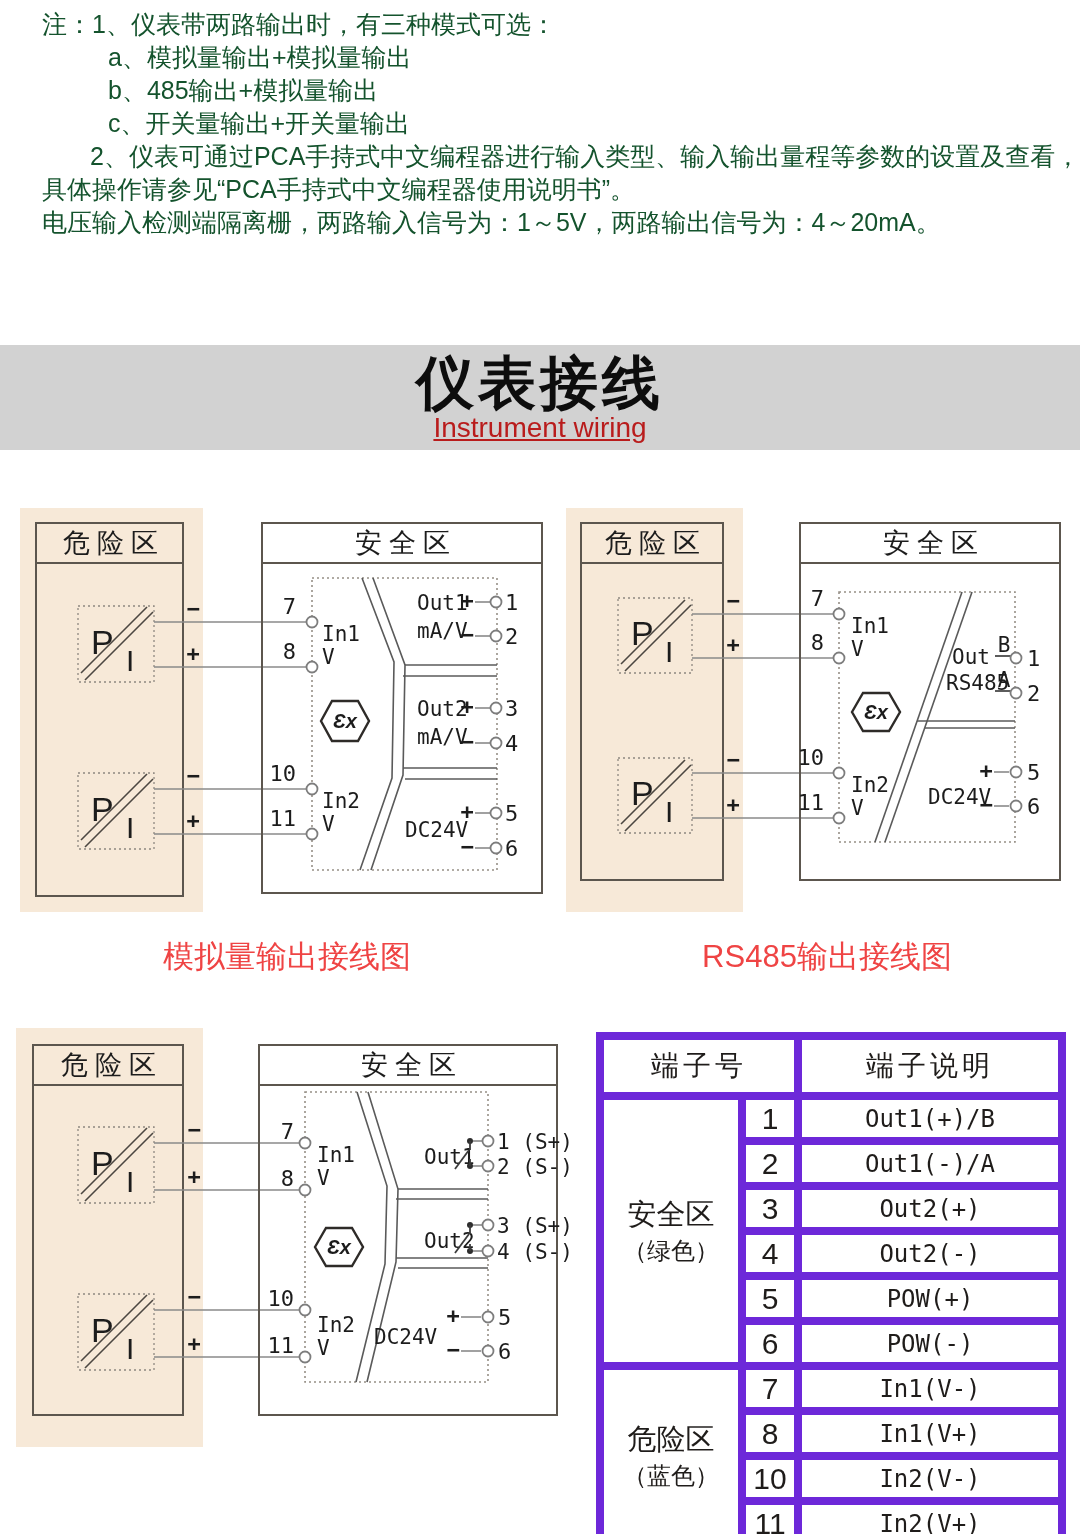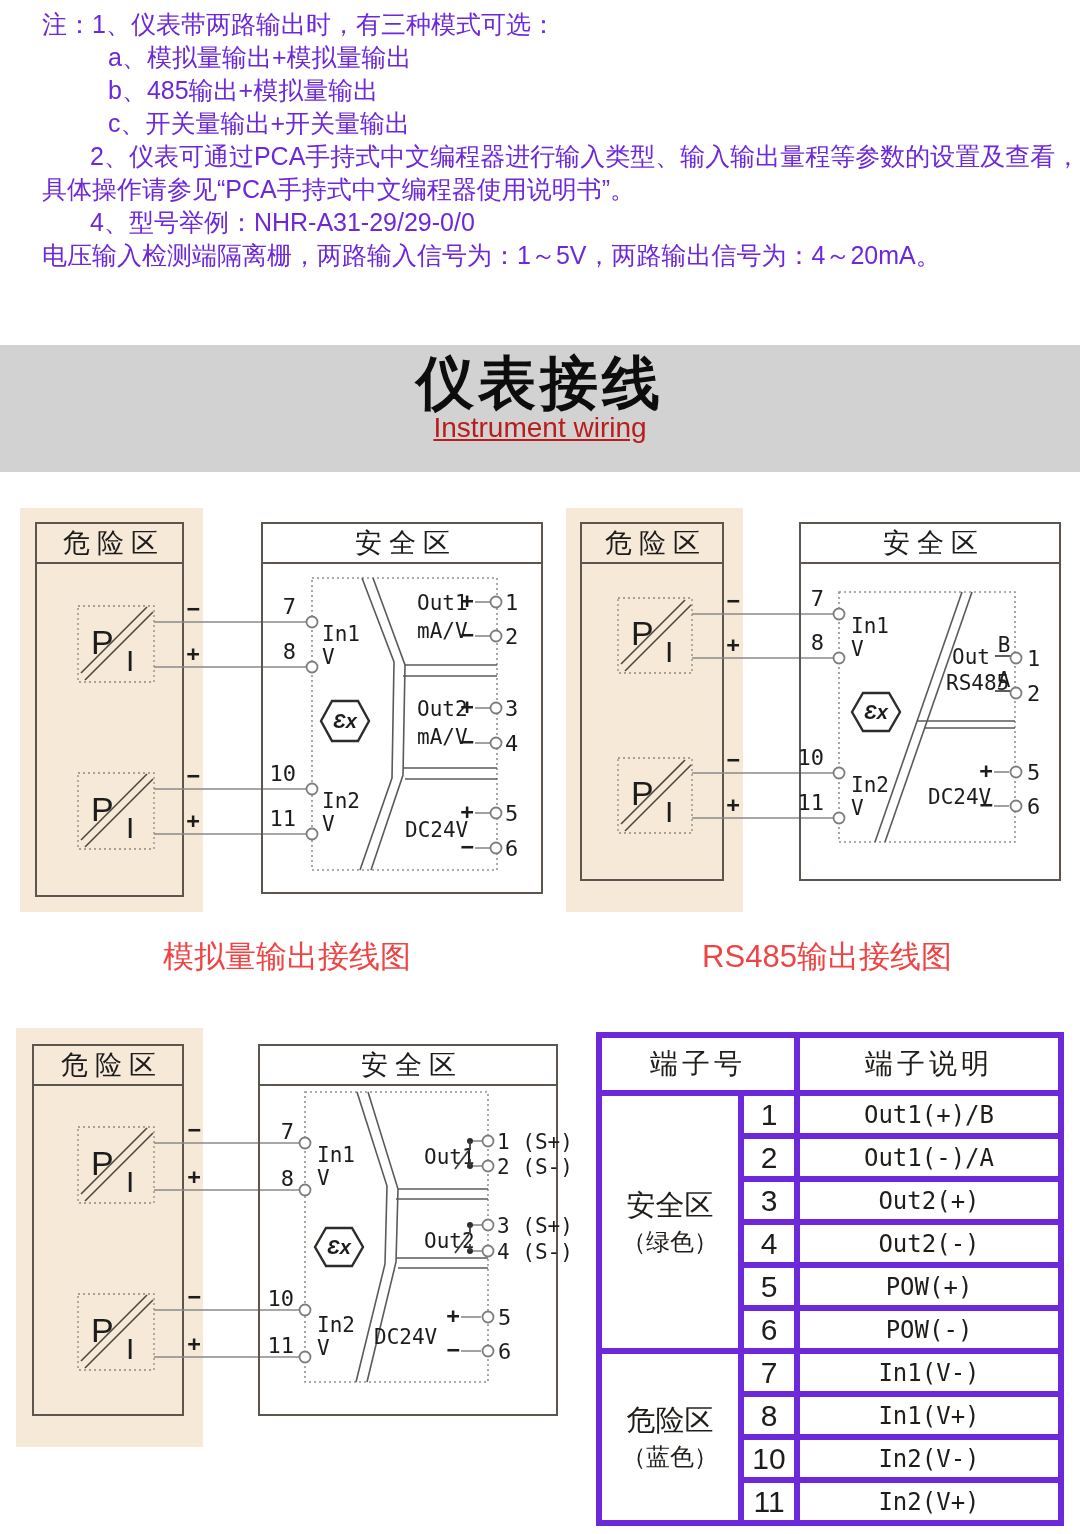--- a/index.html
+++ b/index.html
@@ -9,27 +9,27 @@
     --wire:#8a8a8a;
     --barrier:#5a5a5a;
     --ink:#1f1c1a;
   }
   html,body{margin:0;padding:0;}
   body{
     width:1080px;height:1534px;position:relative;background:#ffffff;
     font-family:"Liberation Sans",sans-serif;color:var(--ink);overflow:hidden;
   }
   
-  .notes{position:absolute;left:0;top:8px;width:976px;font-size:25px;line-height:33px;color:#6d28d9;}
+  .notes{position:absolute;left:0;top:8px;width:976px;font-size:25px;line-height:33px;color:#14532d;}
   .nl{white-space:nowrap;}
   .i0{padding-left:42px;}
   .i1{padding-left:108px;}
   .i2{padding-left:90px;}
   
-  .banner{position:absolute;left:0;top:345px;width:1080px;height:127px;background:var(--banner);text-align:center;}
+  .banner{position:absolute;left:0;top:345px;width:1080px;height:105px;background:var(--banner);text-align:center;}
   .banner-title{margin-top:6px;font-size:58px;font-weight:bold;color:#0d0d0d;letter-spacing:4px;line-height:64px;}
   .banner-subtitle{font-size:28px;color:#b91c1c;line-height:26px;text-decoration:underline;}
   
   .caption{position:absolute;width:400px;text-align:center;font-size:31px;color:#ef4444;}
   
   svg{position:absolute;overflow:visible;}
   .panel{fill:var(--beige);}
   .box{fill:none;stroke:var(--line);stroke-width:2px;}
   .hdr{stroke:var(--line);stroke-width:2px;}
   .dotted{fill:none;stroke:#979087;stroke-width:1.6px;stroke-dasharray:2 3;}
@@ -47,39 +47,38 @@
   text.m{font-family:"DejaVu Sans Mono",monospace;font-size:21px;}
   text.num{font-family:"DejaVu Sans Mono",monospace;font-size:22px;}
   text.pm{font-family:"DejaVu Sans Mono",monospace;font-size:22px;font-weight:bold;}
   text.pp{font-size:34px;}
   text.pi{font-size:30px;}
   text.ex{font-size:20px;font-style:italic;font-weight:bold;}
   .mid{text-anchor:middle;}
   .end{text-anchor:end;}
   
   .tbl{position:absolute;left:596px;top:1032px;border-collapse:collapse;table-layout:fixed;background:#fff;}
-  .tbl th,.tbl td{border:6px solid #6d28d9;padding:0;text-align:center;vertical-align:middle;font-weight:normal;}
+  .tbl th,.tbl td{border:8px solid #6d28d9;padding:0;text-align:center;vertical-align:middle;font-weight:normal;}
   .tbl th{height:52px;font-size:28px;letter-spacing:4px;}
   .tbl td{height:37px;}
   td.no{font-size:30px;}
   td.desc{font-family:"DejaVu Sans Mono",monospace;font-size:24px;}
   td.zonecell{font-size:29px;}
   .zone-note{font-size:24px;}
 </style>
 </head>
 <body>
 
 <div class="notes">
   <div class="nl i0">注：1、仪表带两路输出时，有三种模式可选：</div>
   <div class="nl i1">a、模拟量输出+模拟量输出</div>
   <div class="nl i1">b、485输出+模拟量输出</div>
   <div class="nl i1">c、开关量输出+开关量输出</div>
   <div class="nl i2">2、仪表可通过PCA手持式中文编程器进行输入类型、输入输出量程等参数的设置及查看，</div>
   <div class="nl i0">具体操作请参见“PCA手持式中文编程器使用说明书”。</div>
-  <div class="nl i2">4、型号举例：NHR-A31-29/29-0/0</div>
   <div class="nl i0">电压输入检测端隔离栅，两路输入信号为：1～5V，两路输出信号为：4～20mA。</div>
 </div>
 
 <div class="banner">
   <div class="banner-title">仪表接线</div>
   <div class="banner-subtitle">Instrument wiring</div>
 </div>
 
 <svg style="left:0;top:500px;" width="560" height="420" viewBox="0 500 560 420">
   <g>

